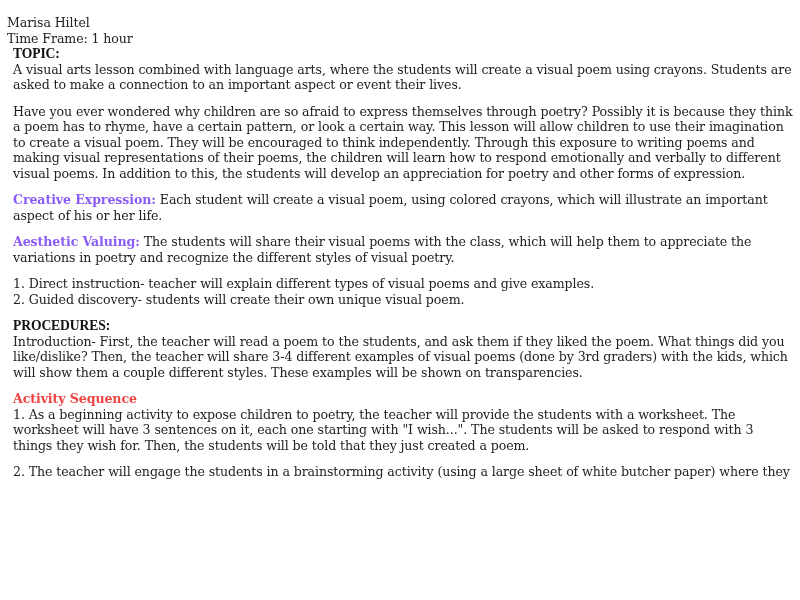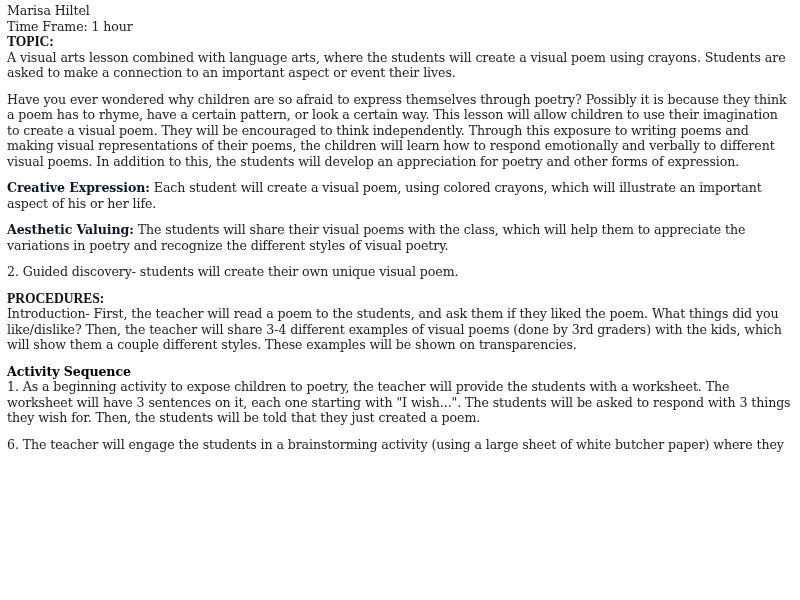--- a/index.html
+++ b/index.html
@@ -11,59 +11,59 @@
       width: 800px;
       height: 600px;
       overflow: hidden;
       font-family: "DejaVu Serif", serif;
       font-size: 12.6px;
       line-height: 15.5px;
       color: #222222;
       letter-spacing: -0.1px;
     }
     .page {
-      padding: 3px 7px 0 7px;
+      padding: 15px 7px 0 7px;
       width: 786px;
     }
     .header-line {
       display: block;
       margin: 0;
     }
     .title {
       text-align: center;
       font-family: "Liberation Serif", serif;
       font-weight: bold;
       font-size: 13.5px;
       margin: 12px 0 13px 0;
       color: #111;
     }
     .section {
-      margin: 0 0 11px 0;
+      margin: 0 0 11px 6px;
     }
     .section-heading {
       font-weight: bold;
       font-family: "Liberation Serif", serif;
       font-size: 13.6px;
       color: #111;
       display: block;
     }
     .para {
       margin: 0;
     }
     .para + .para.spaced {
       margin-top: 11px;
     }
     .inline-label {
       font-weight: bold;
-      color: #0f172a;
+      color: #8b5cf6;
     }
     .sub-heading {
       font-weight: bold;
       display: block;
-      color: #000000;
+      color: #ef4444;
     }
     .list-item {
       display: block;
     }
     .activity-item {
       margin: 0 0 11px 0;
     }
   </style>
 </head>
 <body>
@@ -88,27 +88,28 @@
   <div class="section">
     <p class="para">
       <span class="inline-label">Creative Expression:</span><span> Each student will create a visual poem, using colored crayons, which will illustrate an important aspect of his or her life.</span>
     </p>
     <p class="para spaced">
       <span class="inline-label">Aesthetic Valuing:</span><span> The students will share their visual poems with the class, which will help them to appreciate the variations in poetry and recognize the different styles of visual poetry.</span>
     </p>
   </div>
 
   <div class="section">
+    <span class="list-item">1. Direct instruction- teacher will explain different types of visual poems and give examples.</span>
     <span class="list-item">2. Guided discovery- students will create their own unique visual poem.</span>
   </div>
 
   <div class="section">
     <span class="section-heading">PROCEDURES:</span>
     <p class="para">Introduction- First, the teacher will read a poem to the students, and ask them if they liked the poem. What things did you like/dislike? Then, the teacher will share 3-4 different examples of visual poems (done by 3rd graders) with the kids, which will show them a couple different styles. These examples will be shown on transparencies.</p>
   </div>
 
   <div class="section">
     <span class="sub-heading">Activity Sequence</span>
     <p class="para activity-item">1. As a beginning activity to expose children to poetry, the teacher will provide the students with a worksheet. The worksheet will have 3 sentences on it, each one starting with "I wish...". The students will be asked to respond with 3 things they wish for. Then, the students will be told that they just created a poem.</p>
-    <p class="para activity-item">6. The teacher will engage the students in a brainstorming activity (using a large sheet of white butcher paper) where they</p>
+    <p class="para activity-item">2. The teacher will engage the students in a brainstorming activity (using a large sheet of white butcher paper) where they</p>
   </div>
 
 </div>
 
 </body></html>

